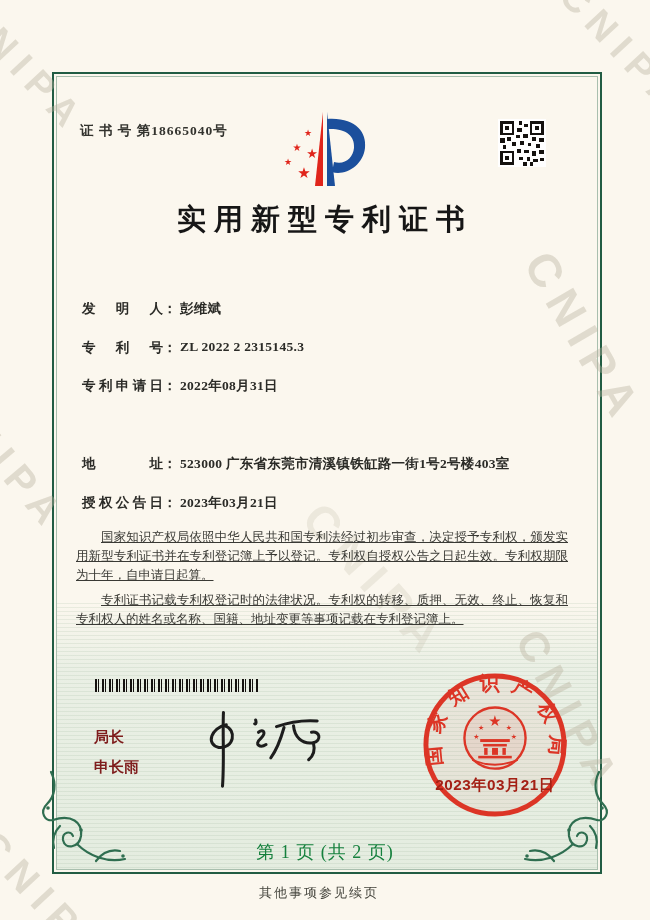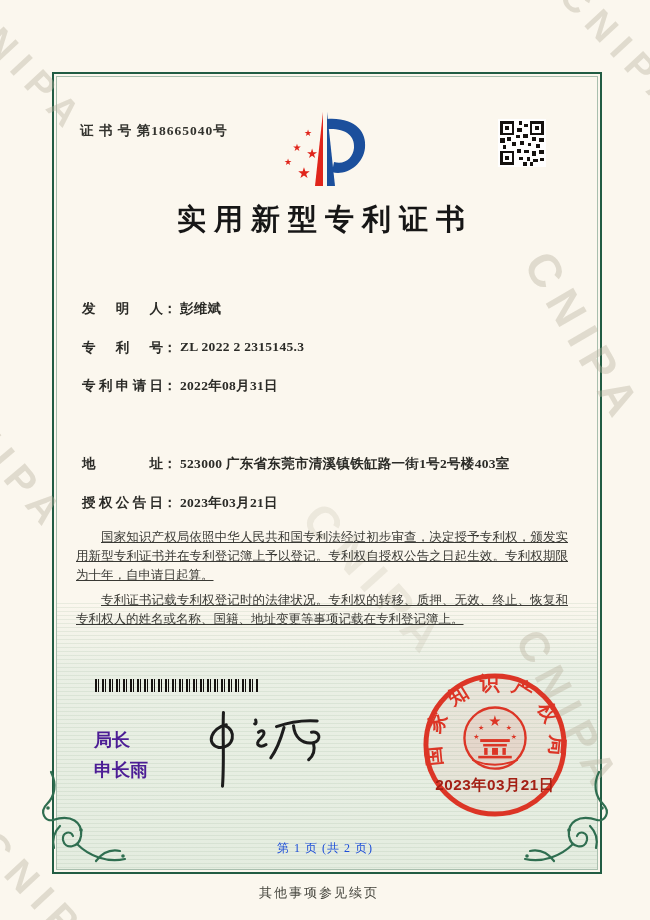--- a/index.html
+++ b/index.html
@@ -25,24 +25,24 @@
   .flabel{display:inline-block;width:81px;text-align:justify;text-align-last:justify;vertical-align:top;}
   .fcolon{display:inline-block;width:17px;vertical-align:top;}
   .fvalue{display:inline-block;vertical-align:top;letter-spacing:0.3px;}
   .grant{position:absolute;left:283px;top:0;white-space:nowrap;}
   .paras{position:absolute;left:76px;top:528px;width:492px;font-size:12.5px;line-height:19px;
          color:#3a3a35;text-align:justify;}
   .paras p{margin:0 0 6px 0;text-indent:2em;text-decoration:underline;}
   .barcode{position:absolute;left:95px;top:679px;width:163px;height:13px;
            background:repeating-linear-gradient(90deg,#15120f 0 2px,rgba(0,0,0,0) 2px 3px,#15120f 3px 4px,rgba(0,0,0,0) 4px 7px,#15120f 7px 9px,rgba(0,0,0,0) 9px 10px,#15120f 10px 11px,rgba(0,0,0,0) 11px 14px);}
   .signer{position:absolute;left:94px;font-family:"Liberation Sans","DejaVu Sans",sans-serif;
-          font-size:18px;font-weight:600;color:#4c1d95;}
+          font-size:15px;font-weight:600;color:#7f1d1d;}
   .signature{position:absolute;left:196px;top:700px;}
   .seal{position:absolute;left:421px;top:671px;}
-  .page-foot{position:absolute;left:52px;top:840px;width:546px;text-align:center;font-size:12px;color:#1d4ed8;letter-spacing:1px;}
+  .page-foot{position:absolute;left:52px;top:840px;width:546px;text-align:center;font-size:18px;color:#15803d;letter-spacing:1px;}
   .cont-note{position:absolute;left:0;top:884px;width:638px;text-align:center;font-size:13px;color:#45453d;letter-spacing:2px;}
   .flourish{position:absolute;z-index:3;}
 </style>
 </head>
 <body>
 
 <div class="page">
 
   <div class="wm" style="left:-18px;top:-8px;transform:rotate(47deg);font-size:38px;">CNIPA</div>
   <div class="wm" style="left:582px;top:-26px;transform:rotate(47deg);font-size:38px;">CNIPA</div>

